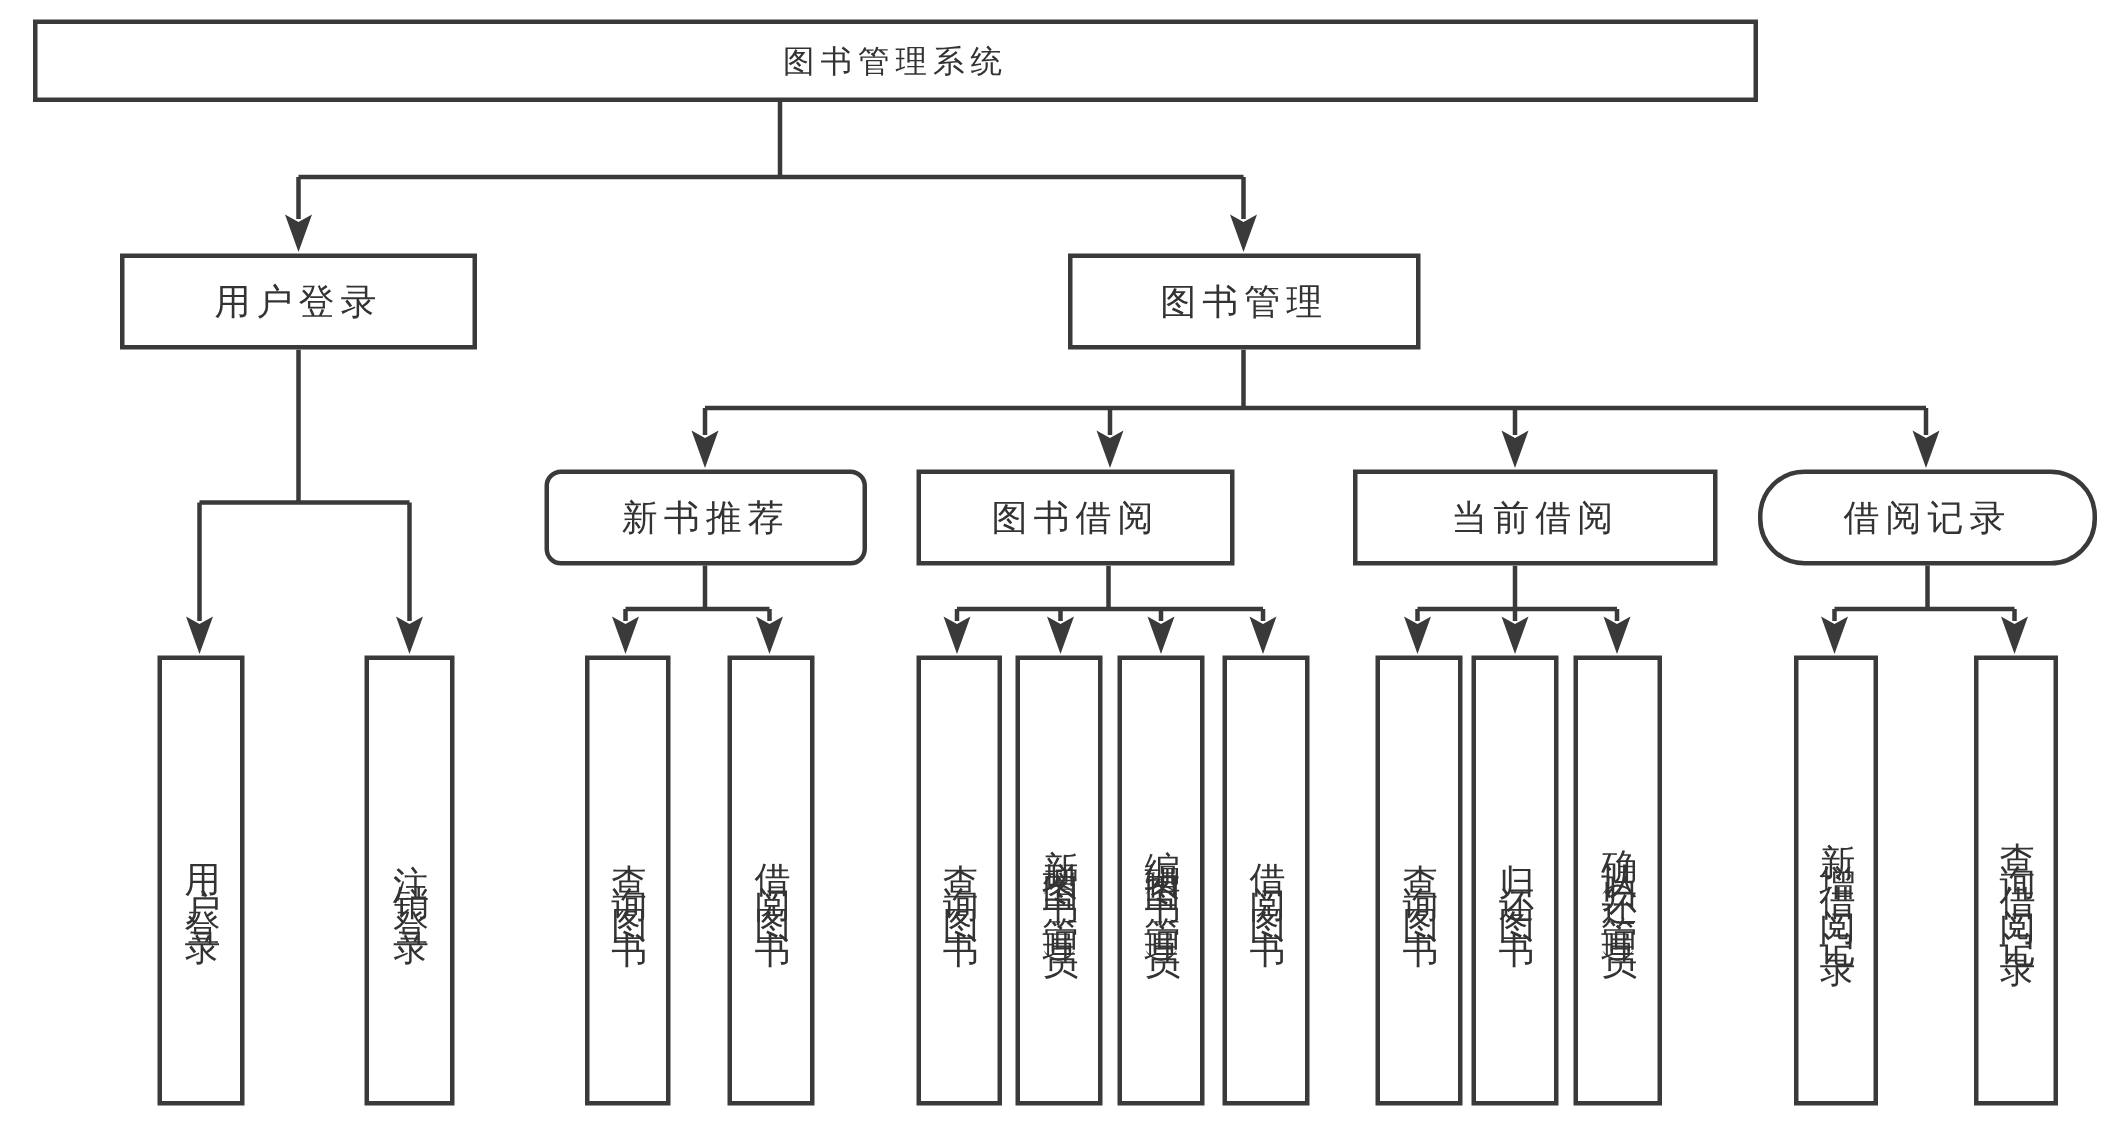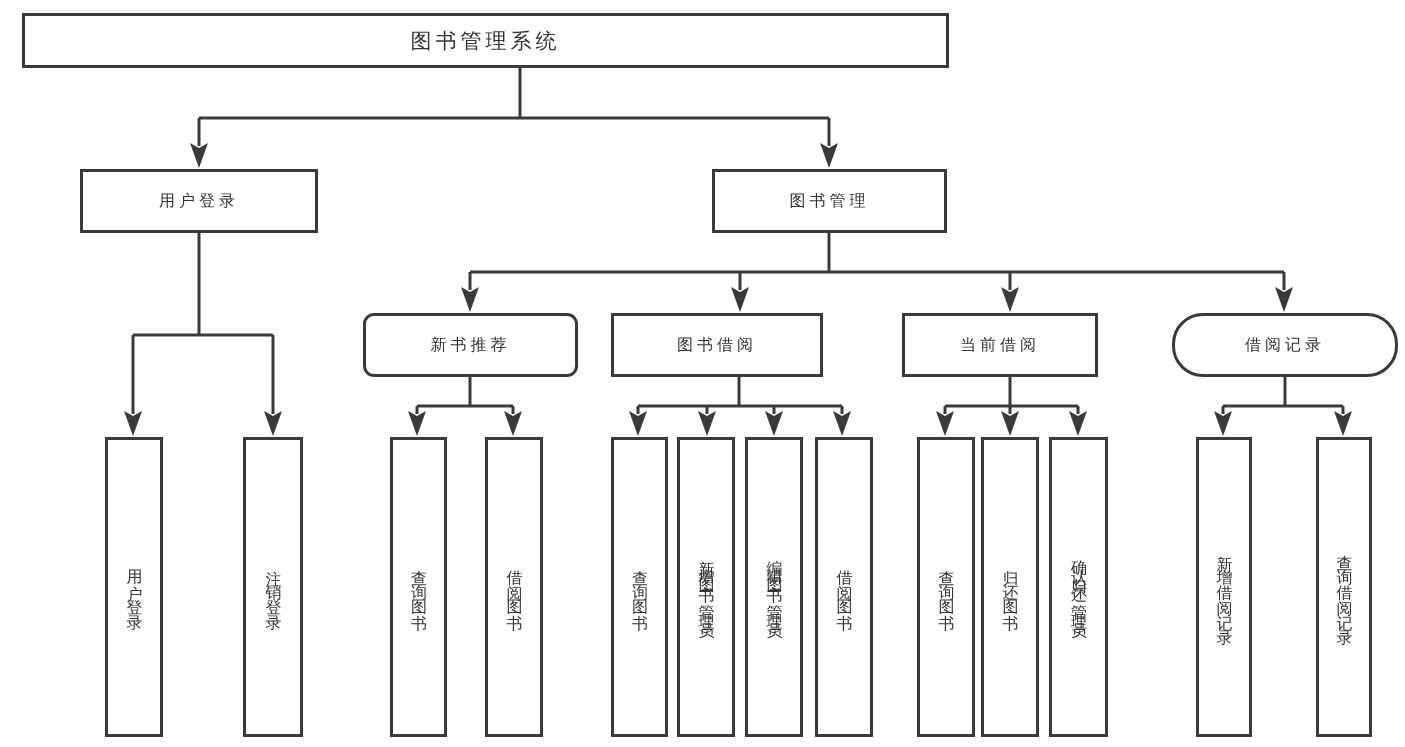--- a/index.html
+++ b/index.html
@@ -12,21 +12,21 @@
   }
   #wires{position:absolute;left:0;top:0;width:1405px;height:747px;}
   #wires path.line{stroke:#3a3a3a;stroke-width:3;fill:none;}
   #wires path.arrow{fill:#3a3a3a;stroke:none;}
   .box{
     position:absolute;
     background:#ffffff;
     border:3px solid #3a3a3a;
     box-sizing:border-box;
     display:flex;align-items:center;justify-content:center;
-    font-size:16px;color:#333333;letter-spacing:4px;
+    font-size:24px;color:#333333;letter-spacing:4px;
     white-space:nowrap;
   }
   .box.root{font-size:21px;}
   .vbox{
     writing-mode:vertical-rl;
     text-orientation:mixed;
     letter-spacing:15px;
     white-space:normal;
   }
   .vbox.tight{letter-spacing:9px;}
@@ -99,28 +99,28 @@
     <path class="arrow" d="M1069 411 L1078 436 L1087 411 L1078 416 Z"></path>
 
     <path class="line" d="M1285 377 V406"></path>
     <path class="line" d="M1223 406 H1343"></path>
     <path class="line" d="M1223 406 V414"></path>
     <path class="arrow" d="M1214 411 L1223 436 L1232 411 L1223 416 Z"></path>
     <path class="line" d="M1343 406 V414"></path>
     <path class="arrow" d="M1334 411 L1343 436 L1352 411 L1343 416 Z"></path>
   </svg>
 
-  <div class="box root" style="left:22px;top:13px;width:927px;height:55px;">图书管理系统</div>
+  <div class="box root" style="left:22px;top:13px;width:1150px;height:55px;">图书管理系统</div>
 
   <div class="box" style="left:80px;top:169px;width:238px;height:64px;">用户登录</div>
   <div class="box" style="left:712px;top:169px;width:235px;height:64px;">图书管理</div>
 
   <div class="box" style="left:363px;top:313px;width:215px;height:64px;border-radius:11px;">新书推荐</div>
   <div class="box" style="left:611px;top:313px;width:212px;height:64px;">图书借阅</div>
-  <div class="box" style="left:902px;top:313px;width:196px;height:64px;">当前借阅</div>
+  <div class="box" style="left:902px;top:313px;width:243px;height:64px;">当前借阅</div>
   <div class="box" style="left:1172px;top:313px;width:226px;height:64px;border-radius:31px;">借阅记录</div>
 
   <div class="box vbox" style="left:105px;top:437px;width:58px;height:300px;">用户登录</div>
   <div class="box vbox" style="left:243px;top:437px;width:60px;height:300px;">注销登录</div>
 
   <div class="box vbox" style="left:390px;top:437px;width:57px;height:300px;">查询图书</div>
   <div class="box vbox" style="left:485px;top:437px;width:58px;height:300px;">借阅图书</div>
 
   <div class="box vbox" style="left:611px;top:437px;width:57px;height:300px;">查询图书</div>
   <div class="box vbox tight" style="left:677px;top:437px;width:58px;height:300px;">新增图书（管理员）</div>

